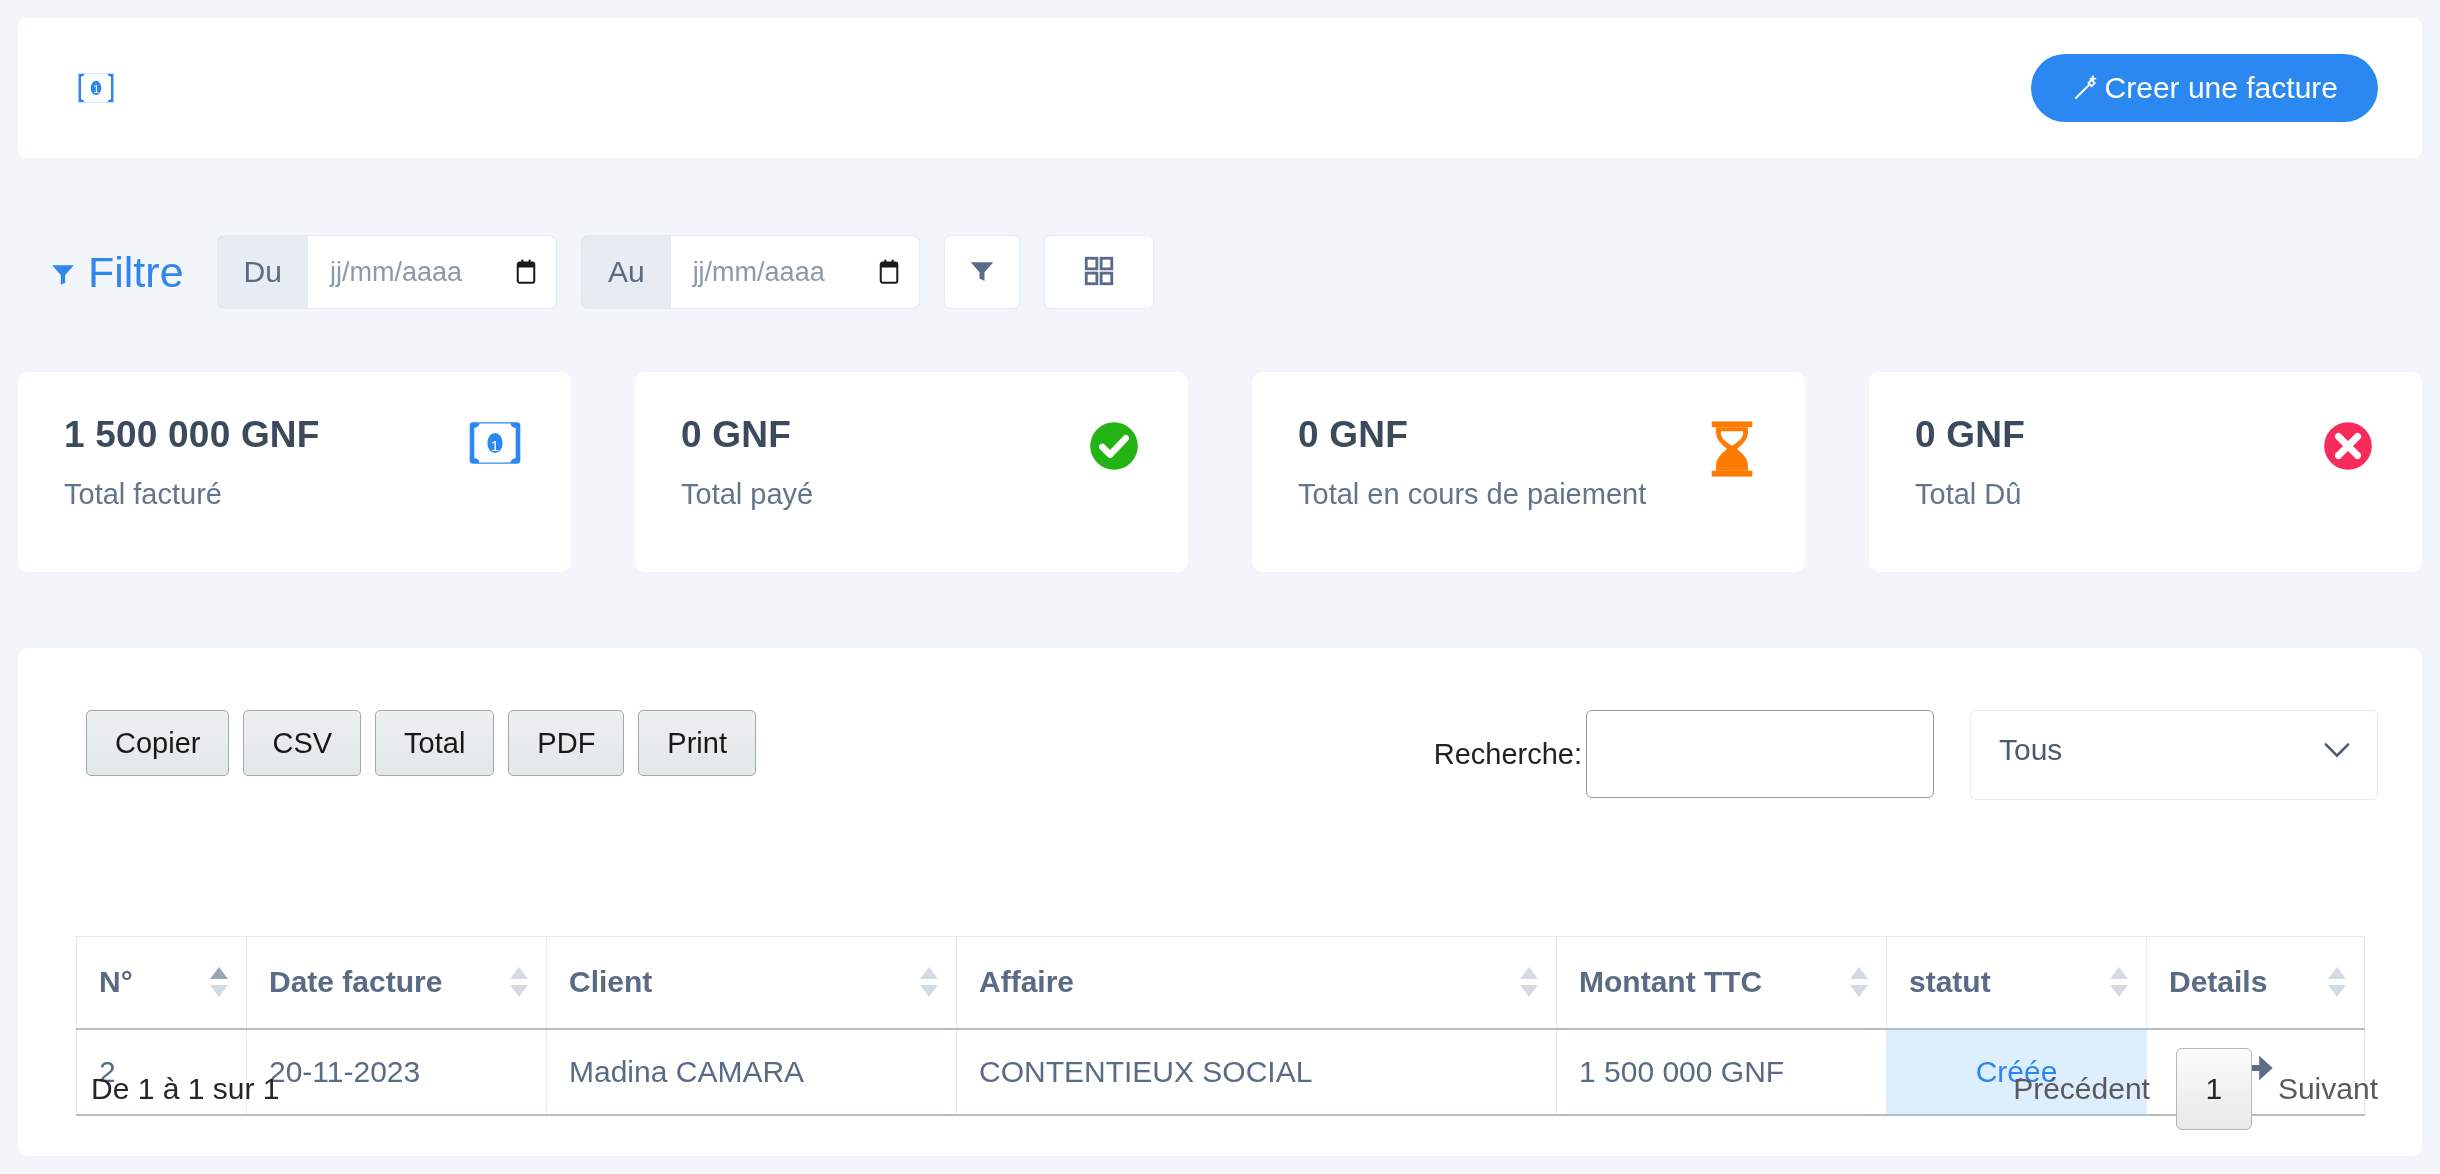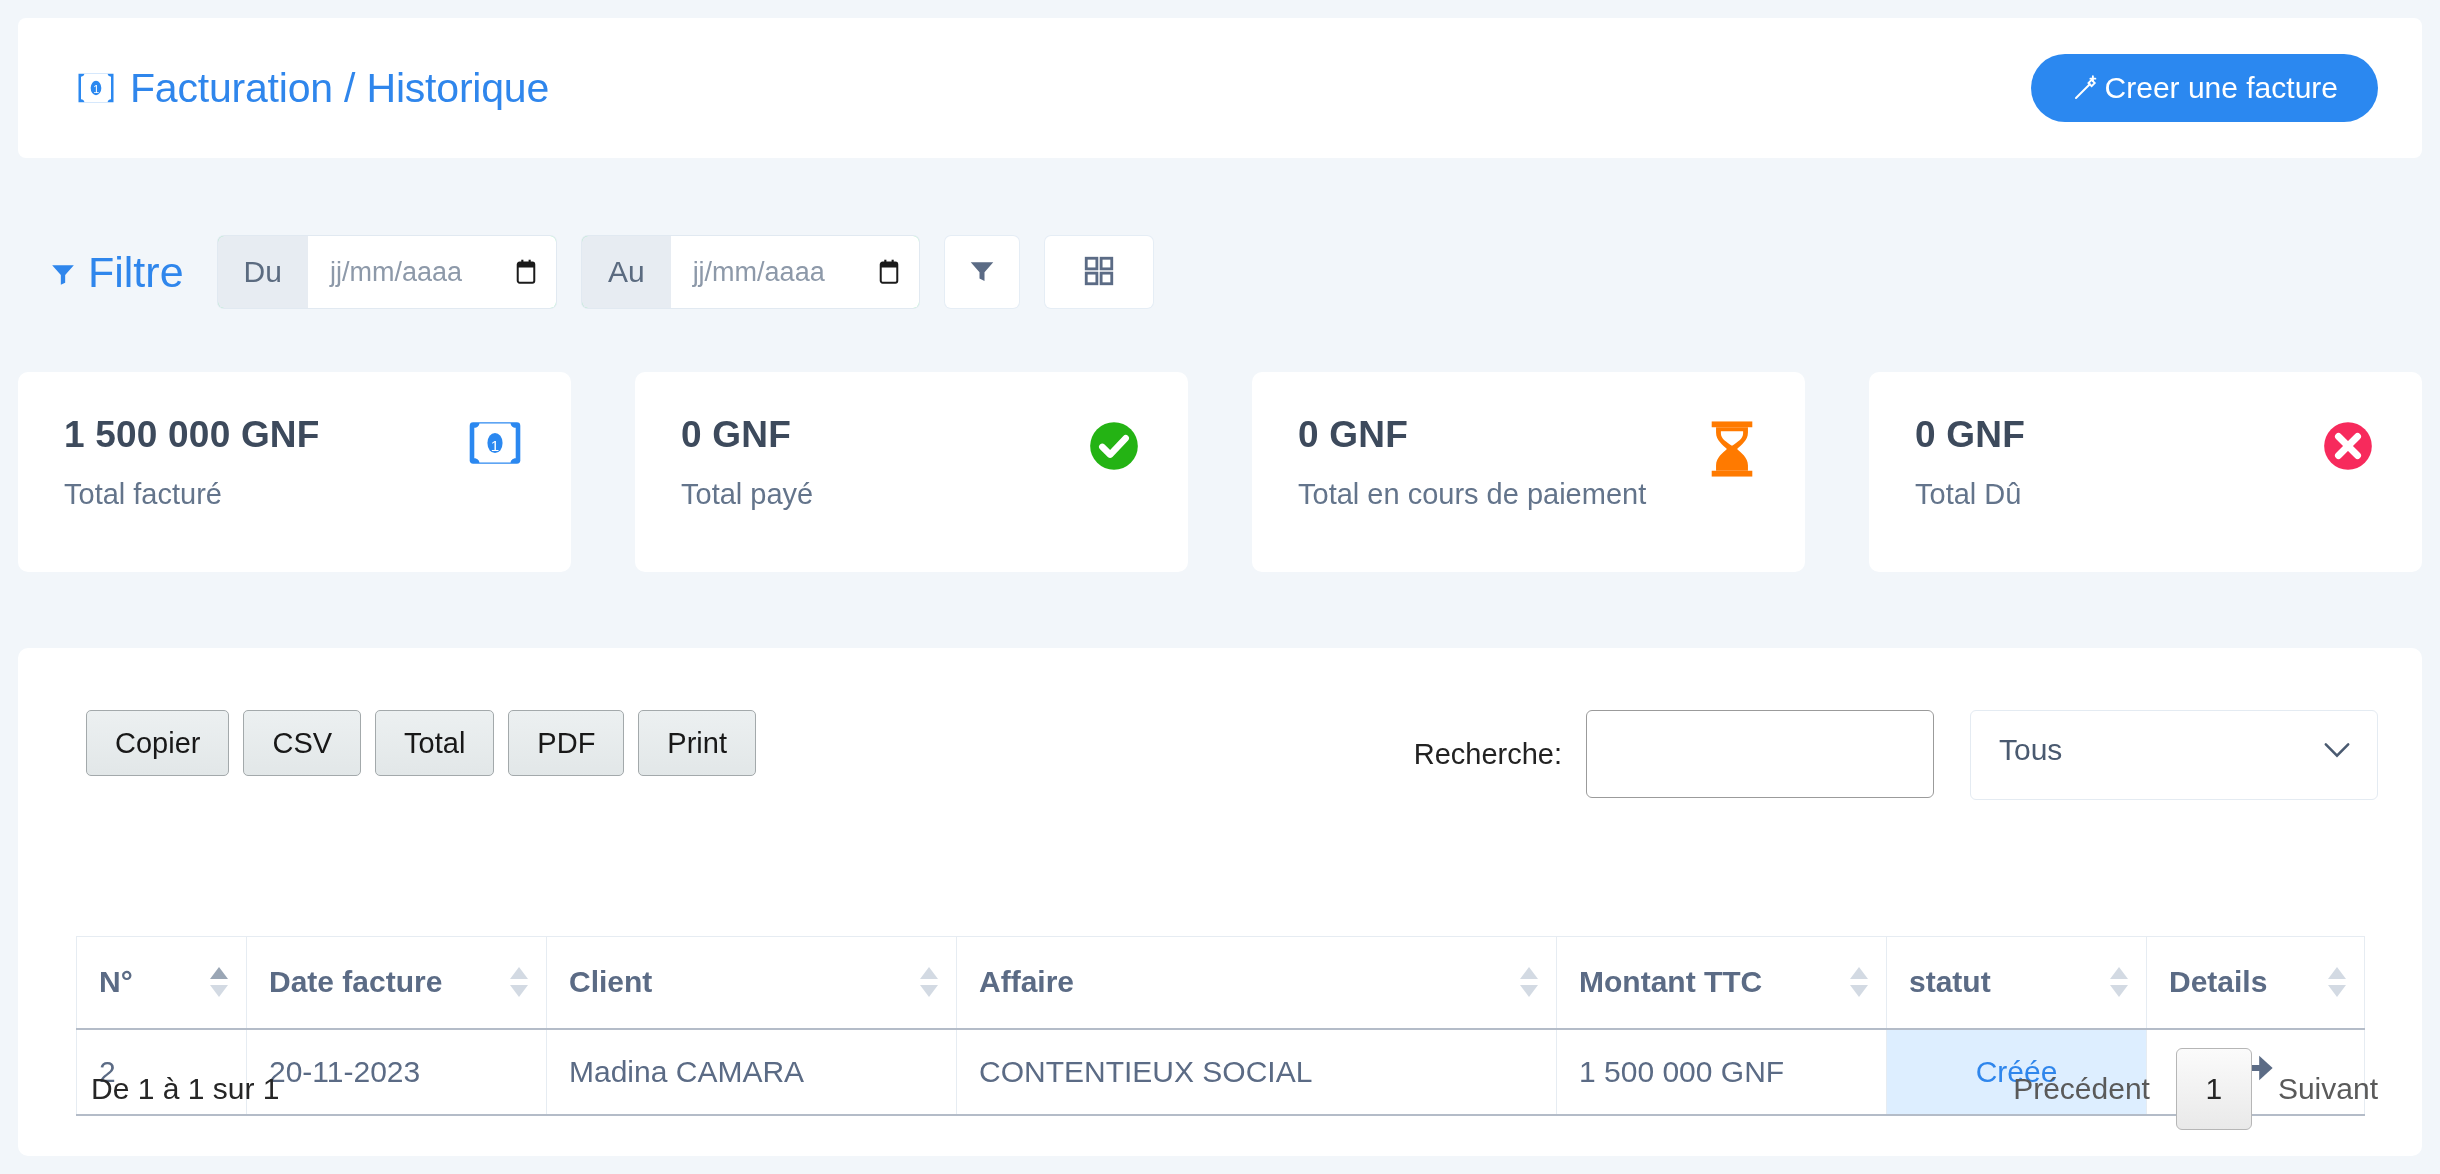--- a/index.html
+++ b/index.html
@@ -178,21 +178,21 @@
     height: 66px;
     padding: 16px 28px;
     font-size: 29px;
     color: #181818;
     font-family: "Liberation Sans", sans-serif;
     cursor: pointer;
   }
   .search-wrap {
     display: flex;
     align-items: center;
-    gap: 24px;
+    gap: 4px;
     margin-left: auto;
     margin-right: 36px;
   }
   .search-label { font-size: 29px; color: #222; }
   .search-input {
     width: 348px; height: 88px;
     border: 1px solid #9b9b9b;
     border-radius: 6px;
     outline: none;
     font-size: 28px;
@@ -309,21 +309,20 @@
   <div class="header-bar">
     <div class="page-title">
       <span class="title-icon">
         <svg width="40" height="34" viewBox="0 0 24 20">
           <path d="M1.5 1.5h21v17h-21z" fill="#2b88f0"></path>
           <path d="M3 3.2c1.2 0 2-.9 2-1.7h14c0 .8.8 1.7 2 1.7v13.6c-1.2 0-2 .9-2 1.7H5c0-.8-.8-1.7-2-1.7z" fill="#fff"></path>
           <ellipse cx="12" cy="10" rx="3.2" ry="4.3" fill="#2b88f0"></ellipse>
           <text x="12" y="13.2" font-size="6.4" fill="#fff" text-anchor="middle" font-family="Liberation Sans">1</text>
         </svg>
       </span>
-      <span>Facturation / Historique</span>
     </div>
     <button class="create-btn">
       <span class="wand-icon">
         <svg width="30" height="30" viewBox="0 0 24 24">
           <path d="M4 20 L15 9" stroke="#fff" stroke-width="1.6" fill="none" stroke-linecap="round"></path>
           <path d="M14 8 L16.5 10.5 L19 8 L16.5 5.5 Z" fill="none" stroke="#fff" stroke-width="1.5"></path>
           <path d="M17.5 2.5v4M15.5 4.5h4" stroke="#fff" stroke-width="1.5" stroke-linecap="round"></path>
         </svg>
       </span>
       <span>Creer une facture</span>

